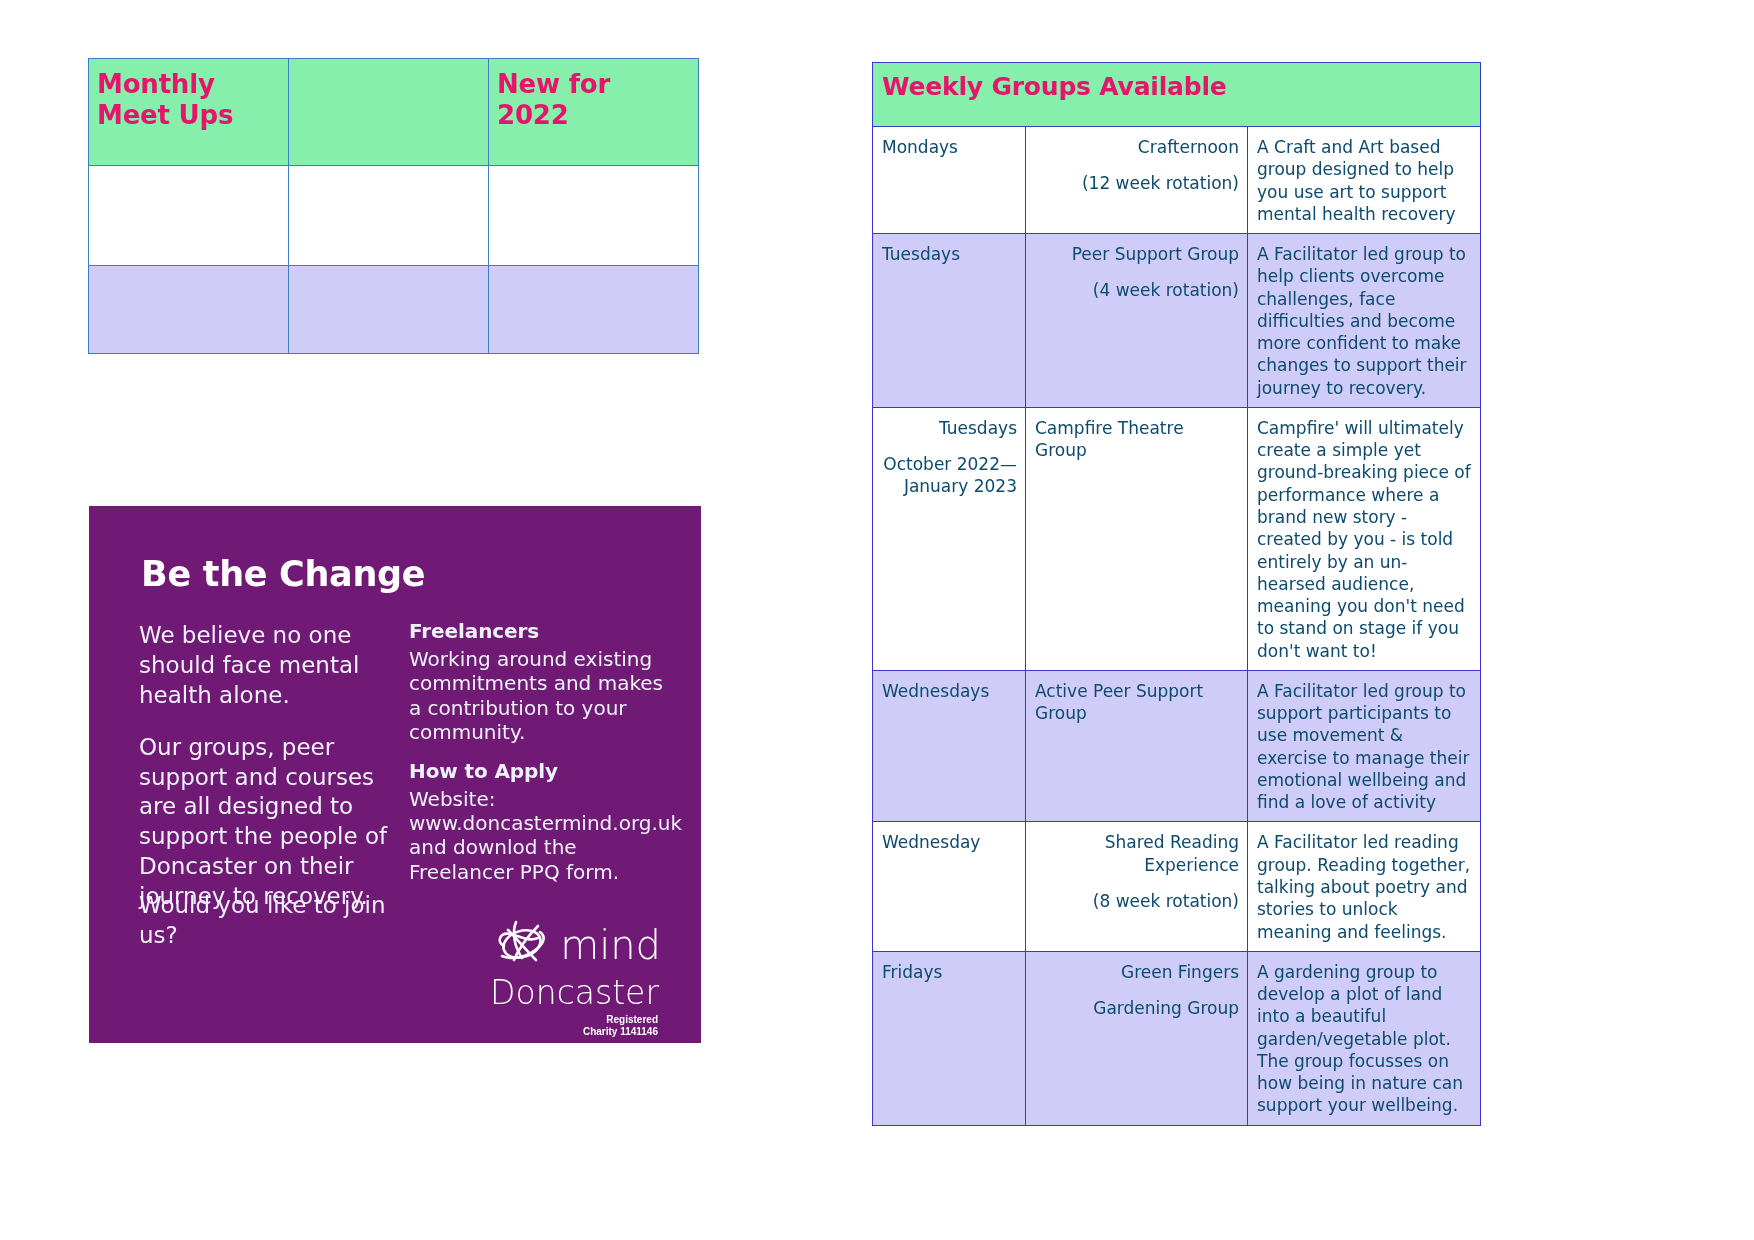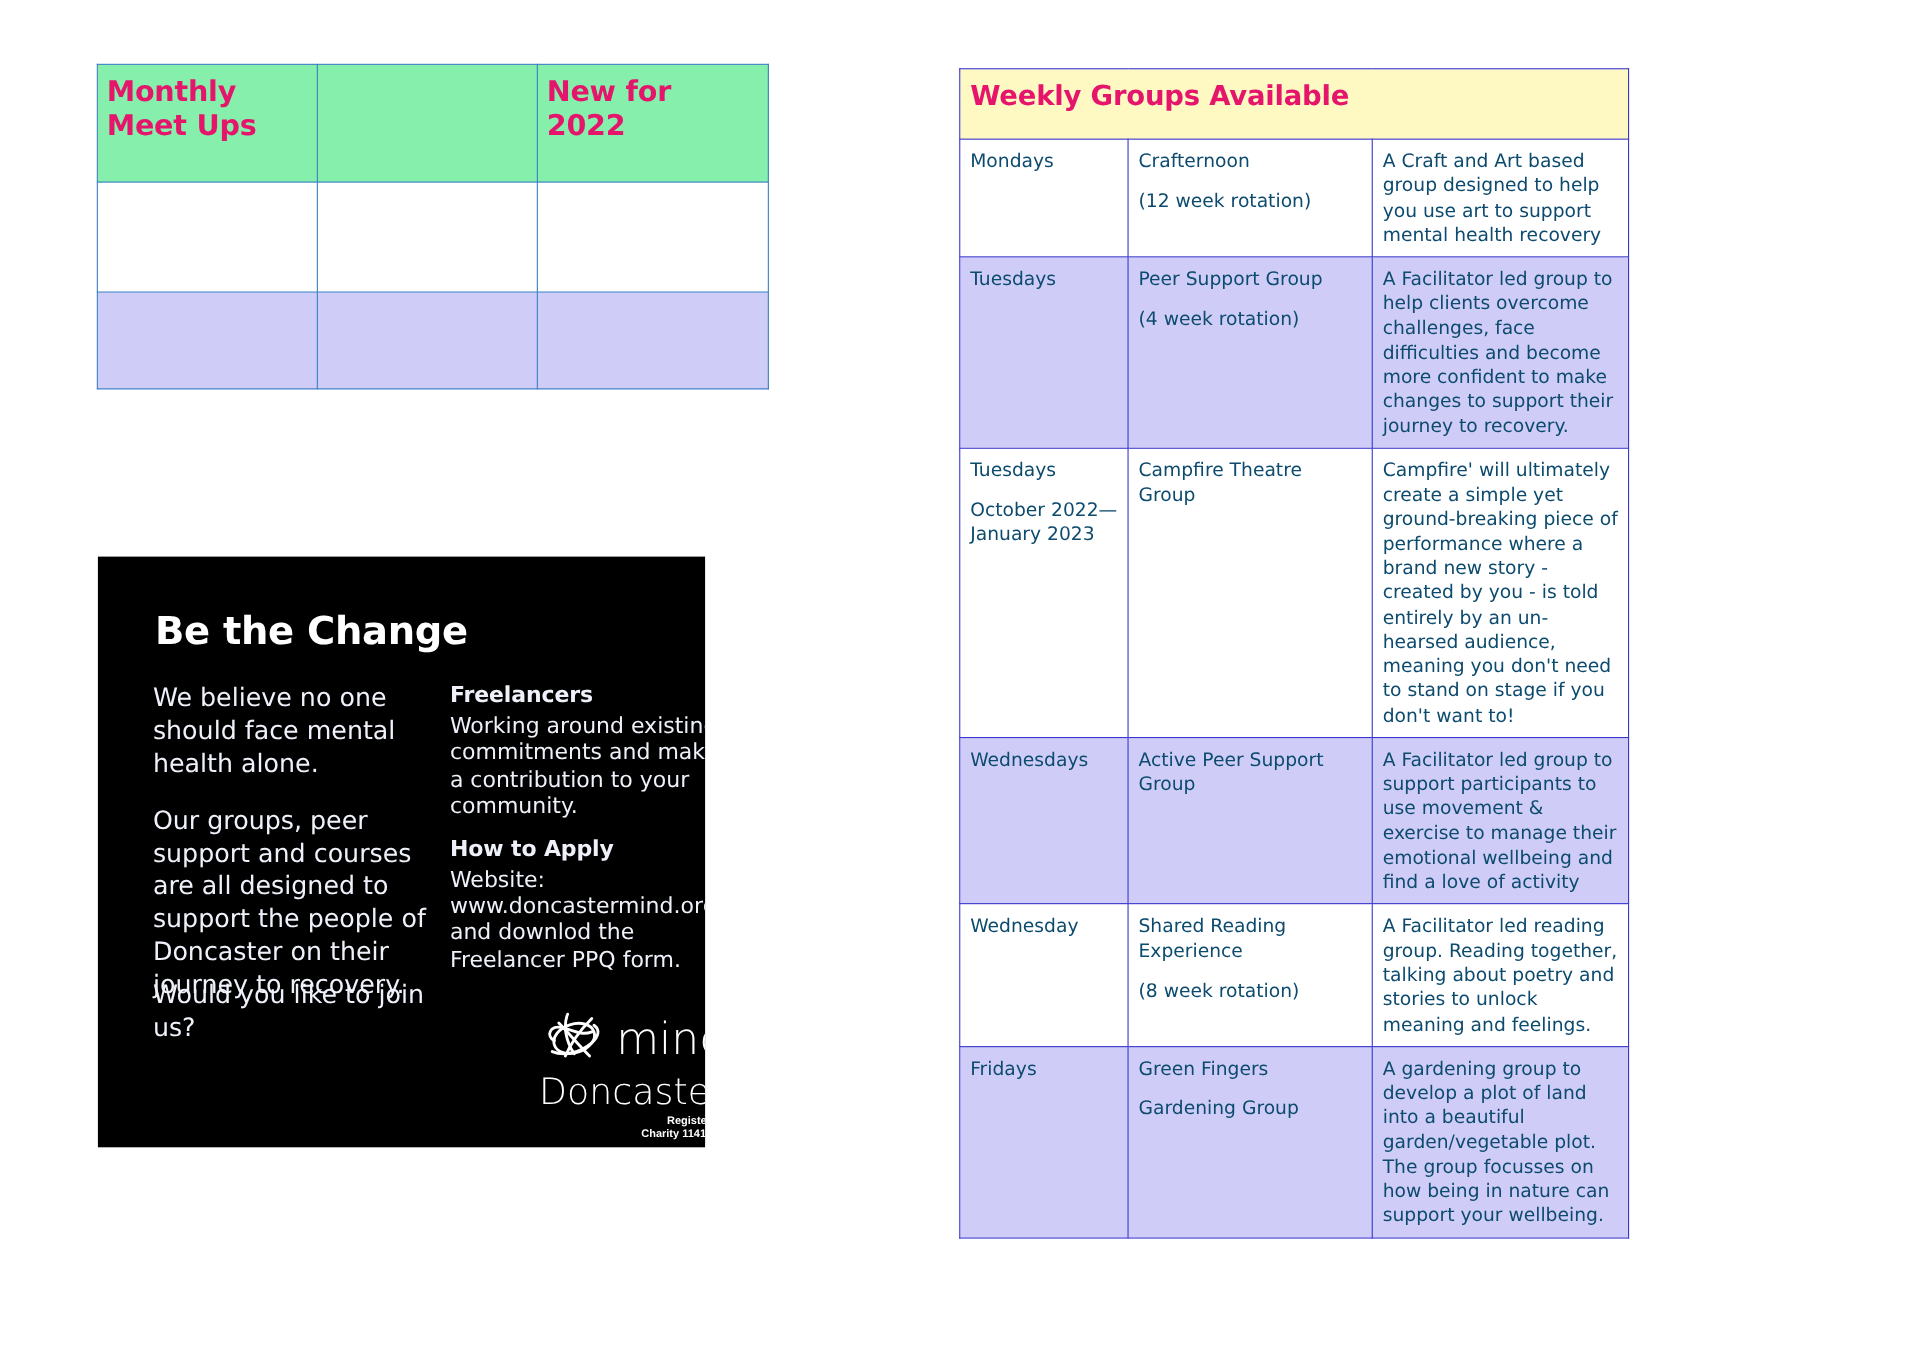--- a/index.html
+++ b/index.html
@@ -62,23 +62,23 @@
   }
   .row-tall { height: 128px; }
   .row-mid { height: 100px; }
   .row-short { height: 88px; }
 
   
   #be-the-change {
     position: absolute;
     left: 89px;
     top: 506px;
-    width: 552px;
+    width: 612px;
     height: 537px;
-    background: #000000;
+    background: #701a75;
     overflow: hidden;
   }
   #btc-title {
     position: absolute;
     left: 52px;
     top: 48px;
     color: #ffffff;
     font-size: 35px;
     font-weight: bold;
     letter-spacing: -0.3px;
@@ -179,37 +179,37 @@
   }
   #weekly-table col.w1 { width: 153px; }
   #weekly-table col.w2 { width: 222px; }
   #weekly-table col.w3 { width: 233px; }
   #weekly-table td {
     border: 1.5px solid #3b37cc;
     vertical-align: top;
     padding: 9px 8px 8px 9px;
   }
   #weekly-header-cell {
-    background: #fef9c3;
+    background: #86efac;
     height: 46px;
   }
   #weekly-header-text {
     color: #e5156c;
     font-weight: bold;
     font-size: 25px;
     letter-spacing: -0.2px;
     font-family: "DejaVu Sans", sans-serif;
   }
   .wk-text {
     color: #0c4a6e;
     font-size: 17px;
     line-height: 1.31;
     font-family: "DejaVu Sans", sans-serif;
   }
-  .wk-text p { margin: 0; }
+  .wk-text p { margin: 0; text-align: right; }
   .wk-text p + p { margin-top: 14px; }
   .wk-white { background: #ffffff; }
   .wk-lav { background: #cfcdf7; }
 </style>
 </head>
 <body>
 
 <div id="left-column">
 
   <table class="grid" id="meetups-table">

